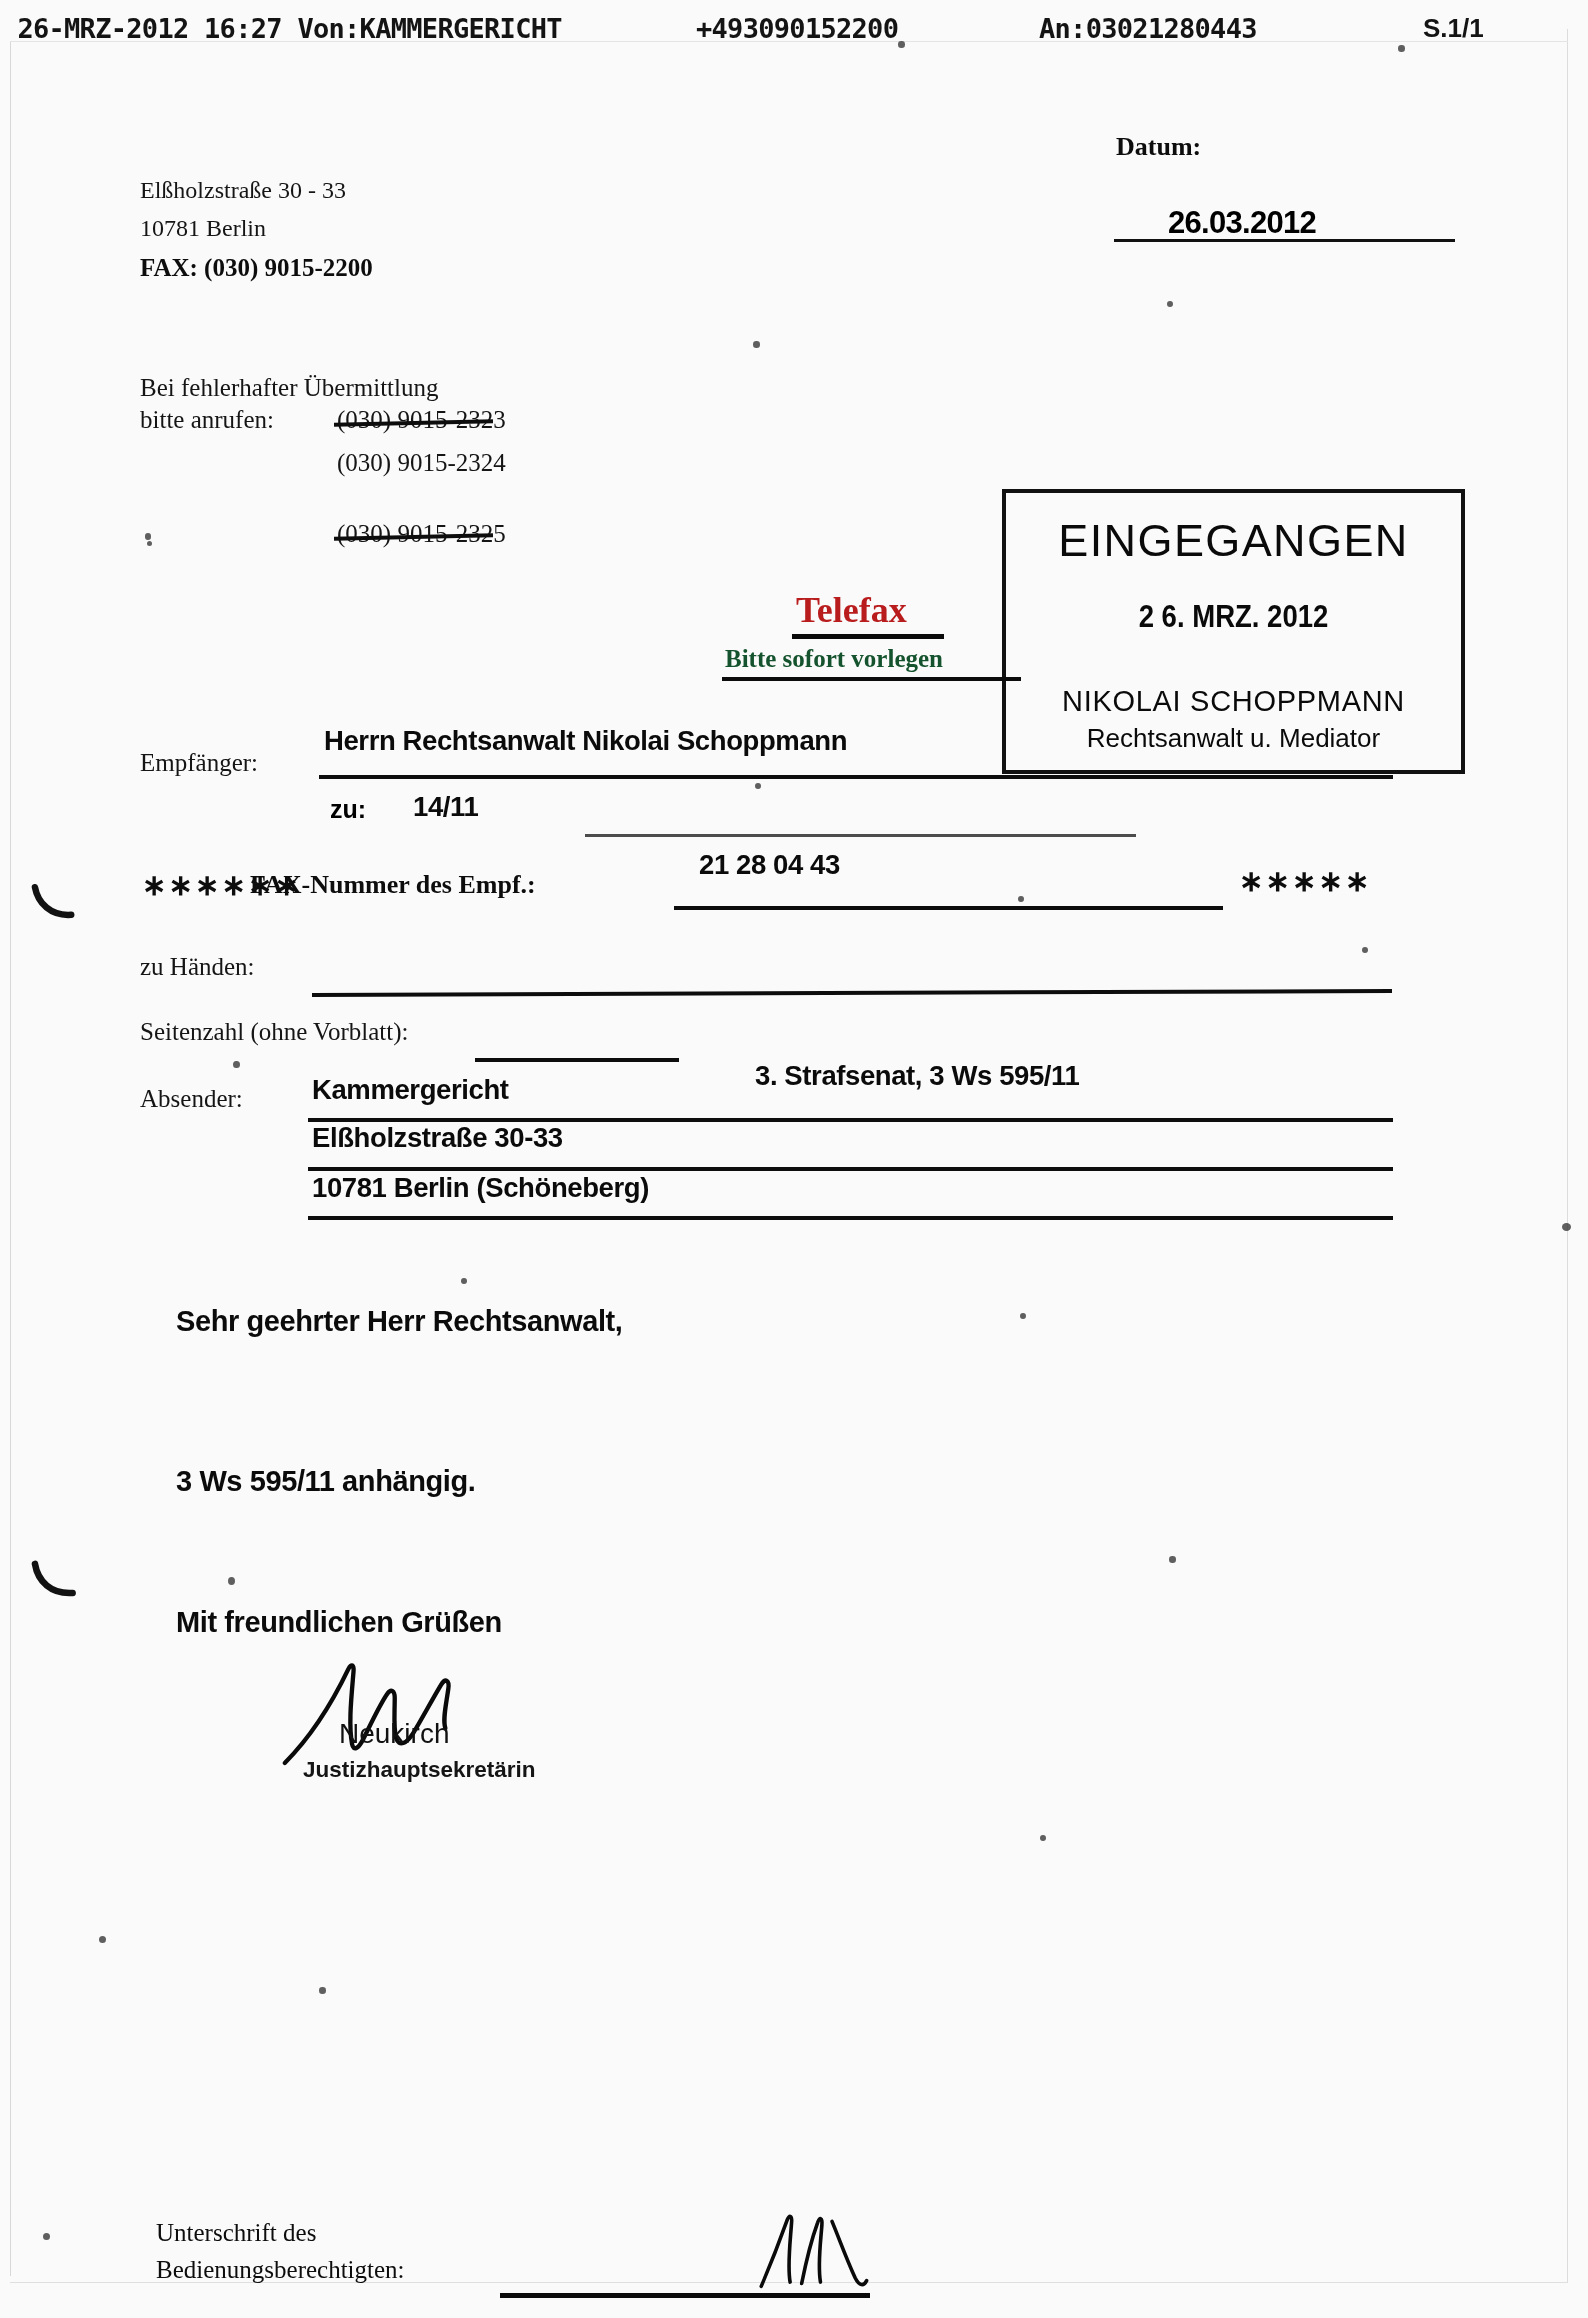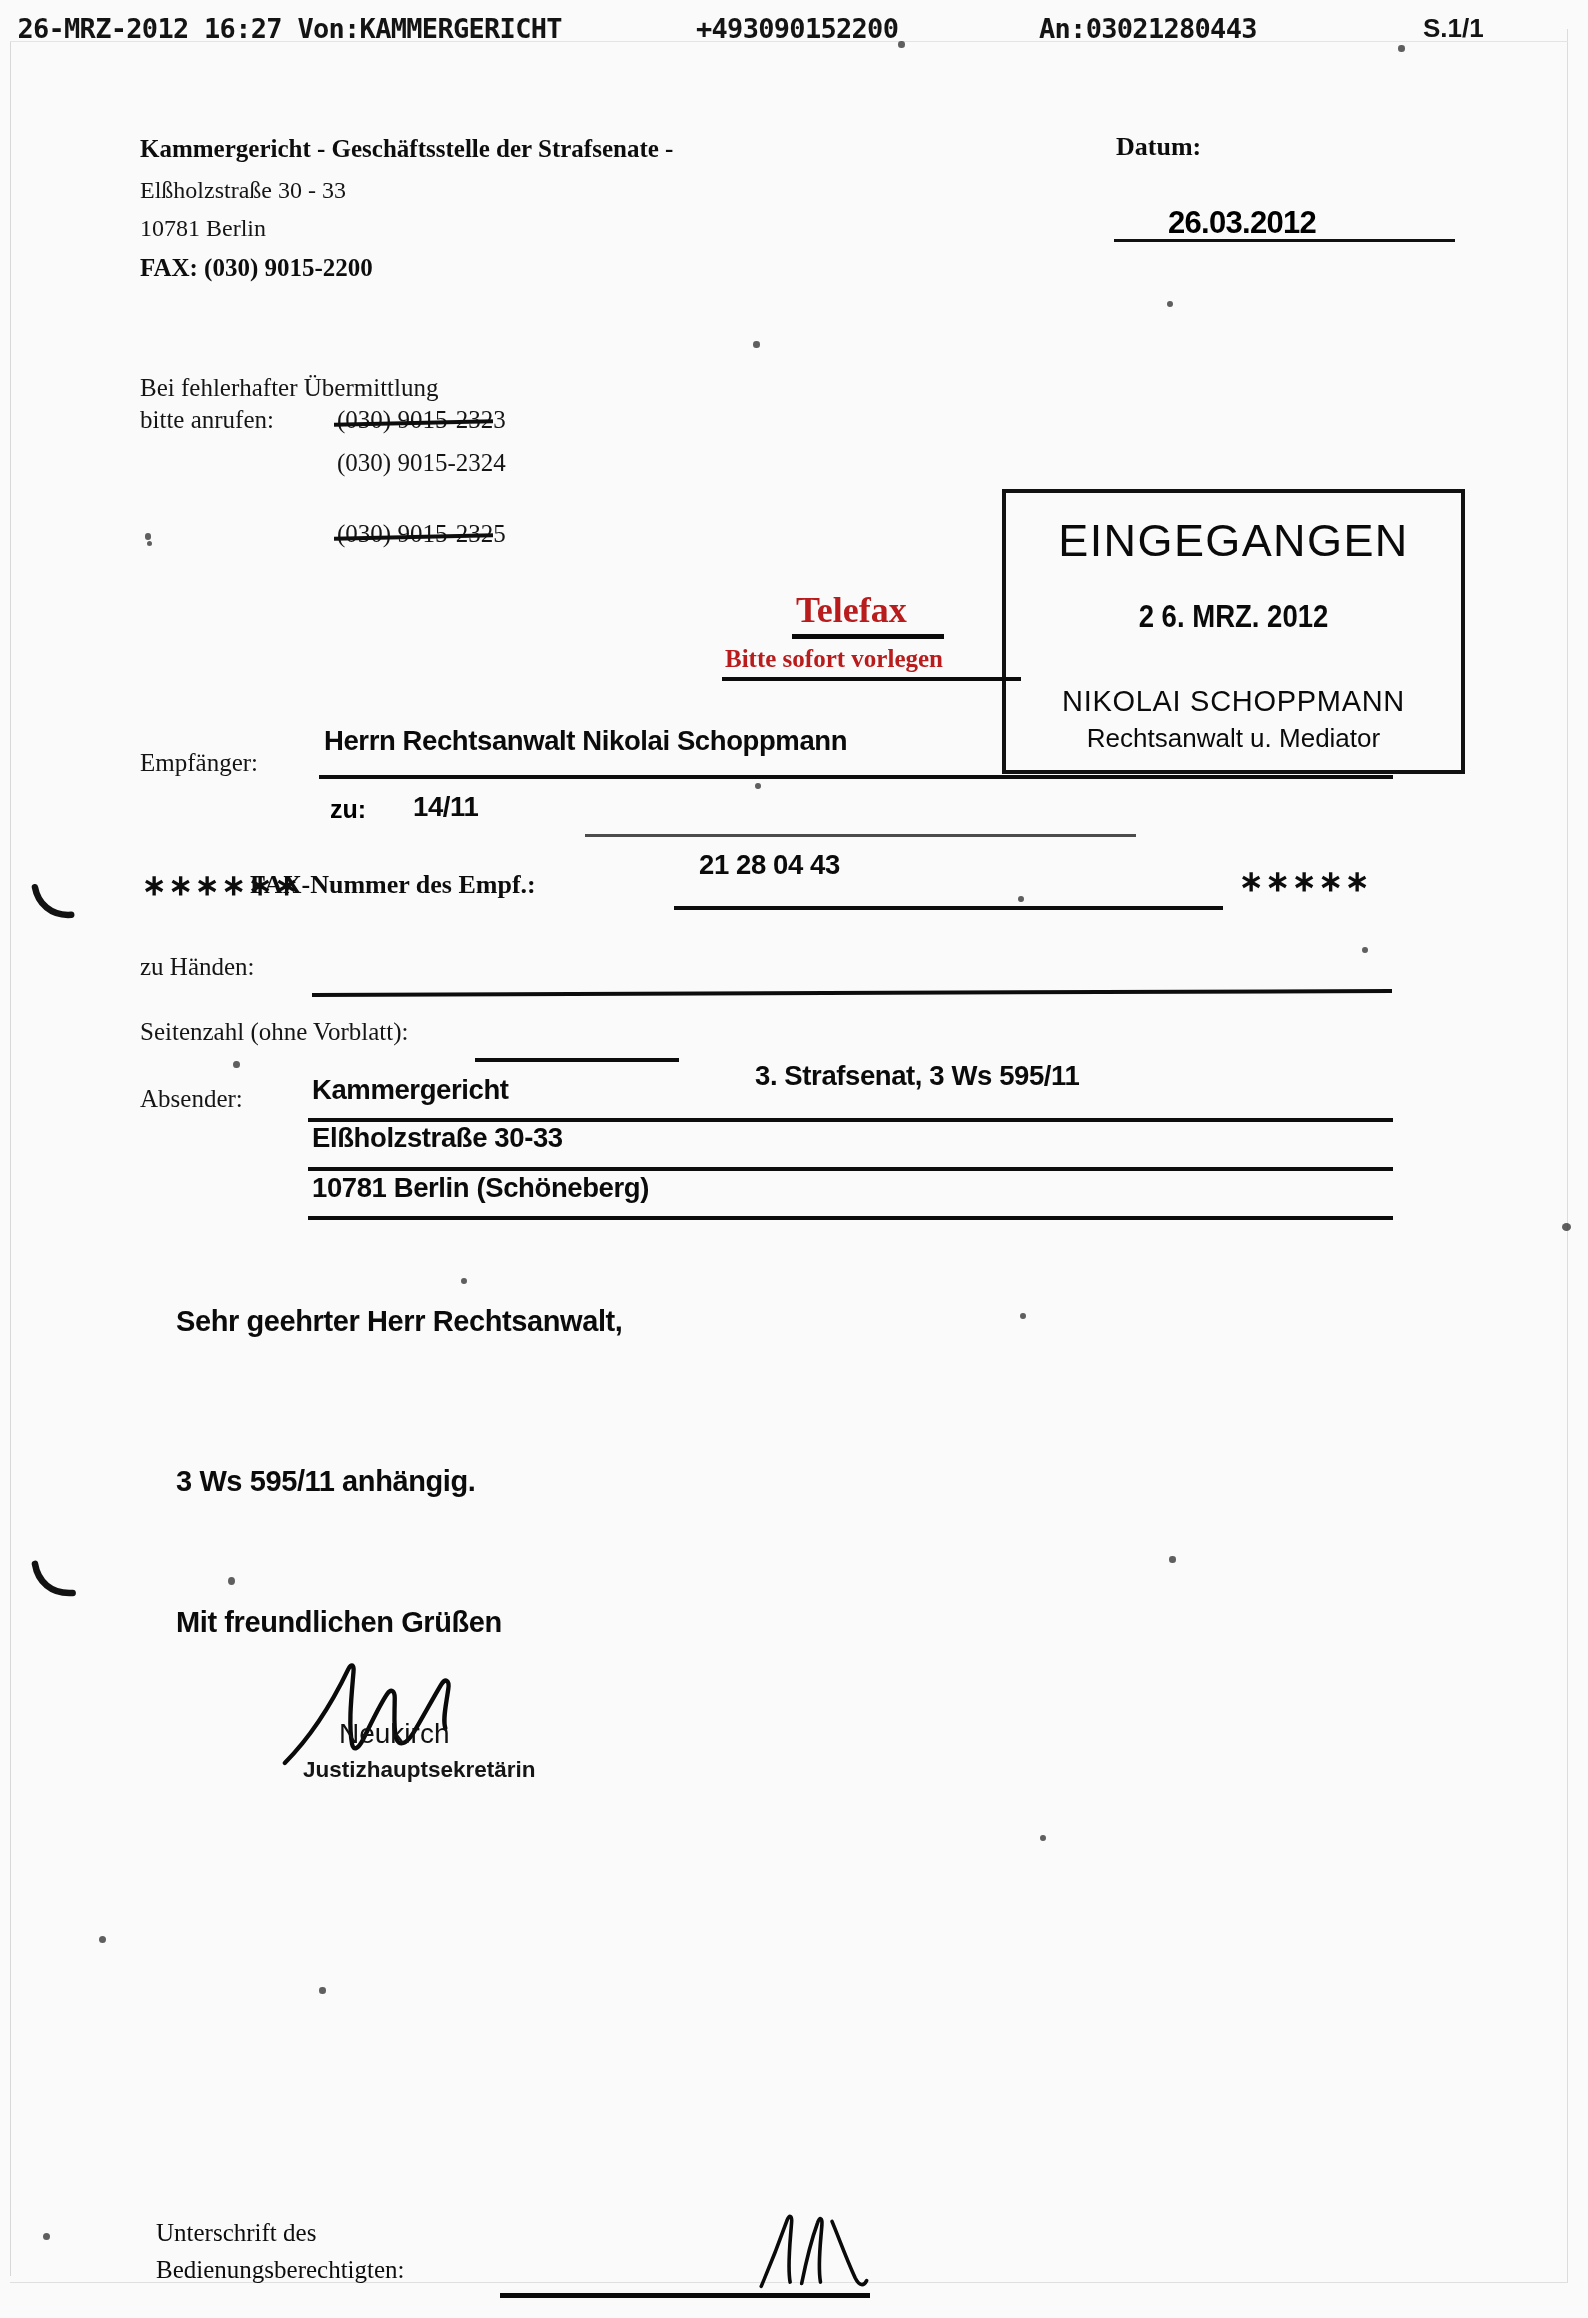--- a/index.html
+++ b/index.html
@@ -160,21 +160,21 @@
     font-family: "Liberation Serif", serif;
     color: #b91c1c;
   }
   #telefax-title-rule {
     position:absolute; left: 792px; top: 634px; width: 152px; height: 5px; background:#0a0a0a;
   }
   #telefax-sub {
     left: 725px; top: 645px;
     font-size: 25px; font-weight: 700;
     font-family: "Liberation Serif", serif;
-    color: #b91c1c;
+    color: #14532d;
   }
   #telefax-sub-rule {
     position:absolute; left: 722px; top: 677px; width: 299px; height: 3.6px; background:#0c0c0c;
   }
 
   
   #empf-label { left: 140px; top: 749px; font-size: 25px; font-weight: 400; }
   #empf-value { left: 324px; top: 725px; font-size: 27.5px; }
   #empf-rule  { position:absolute; left: 319px; top: 775px; width: 1074px; height: 3.6px; background:#0d0d0d; }
 
@@ -240,21 +240,20 @@
   <div class="scan-edge-top"></div>
   <div class="scan-edge-bottom"></div>
 
   <div class="fax-header">
     <span class="fh fh-datetime">26-MRZ-2012 16:27 Von:KAMMERGERICHT</span>
     <span class="fh fh-from">+493090152200</span>
     <span class="fh fh-to">An:03021280443</span>
     <span class="fh fh-page">S.1/1</span>
   </div>
 
-  <div class="abs form-serif" id="sender-line1">Kammergericht - Geschäftsstelle der Strafsenate -</div>
   <div class="abs form-serif-reg" id="sender-line2">Elßholzstraße 30 - 33</div>
   <div class="abs form-serif-reg" id="sender-line3">10781 Berlin</div>
   <div class="abs form-serif" id="sender-line4">FAX: (030) 9015-2200</div>
 
   <div class="abs form-serif" id="datum-label">Datum:</div>
   <div class="abs" id="datum-value">26.03.2012</div>
   <div id="datum-rule"></div>
 
   <div class="abs form-serif-reg" id="err-line1">Bei fehlerhafter Übermittlung</div>
   <div class="abs form-serif-reg" id="err-label">bitte anrufen:</div>

